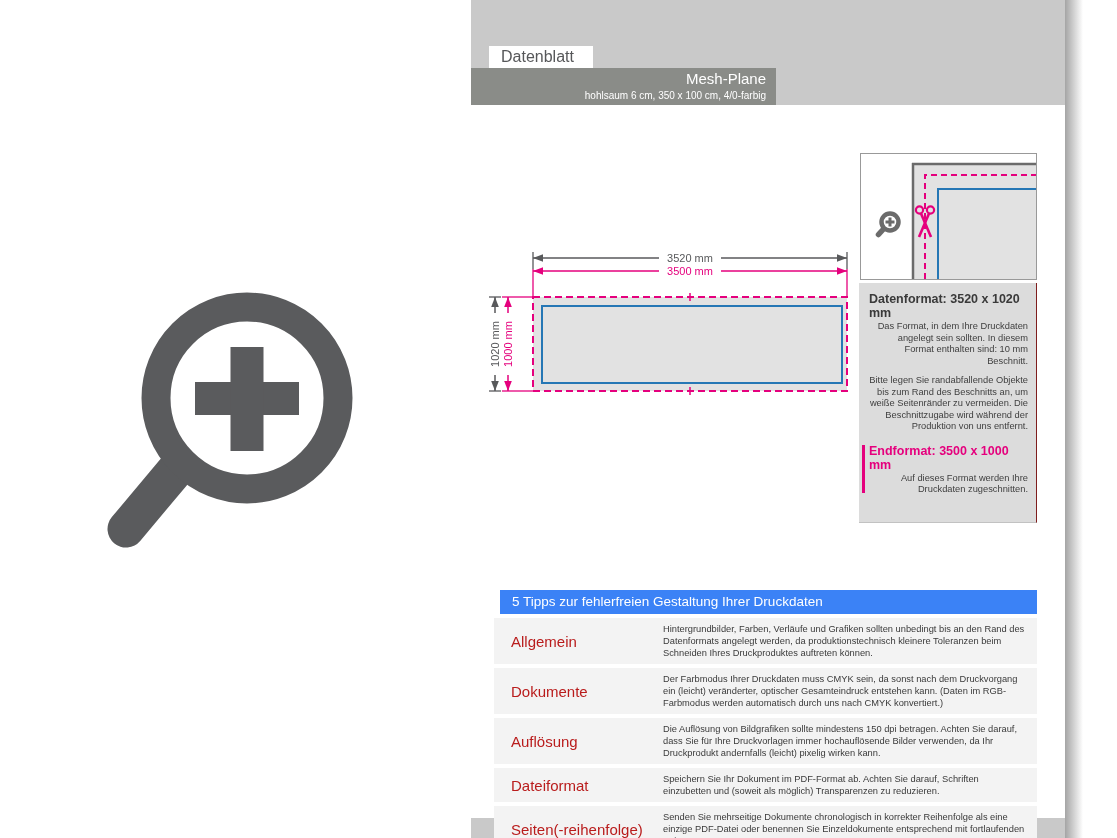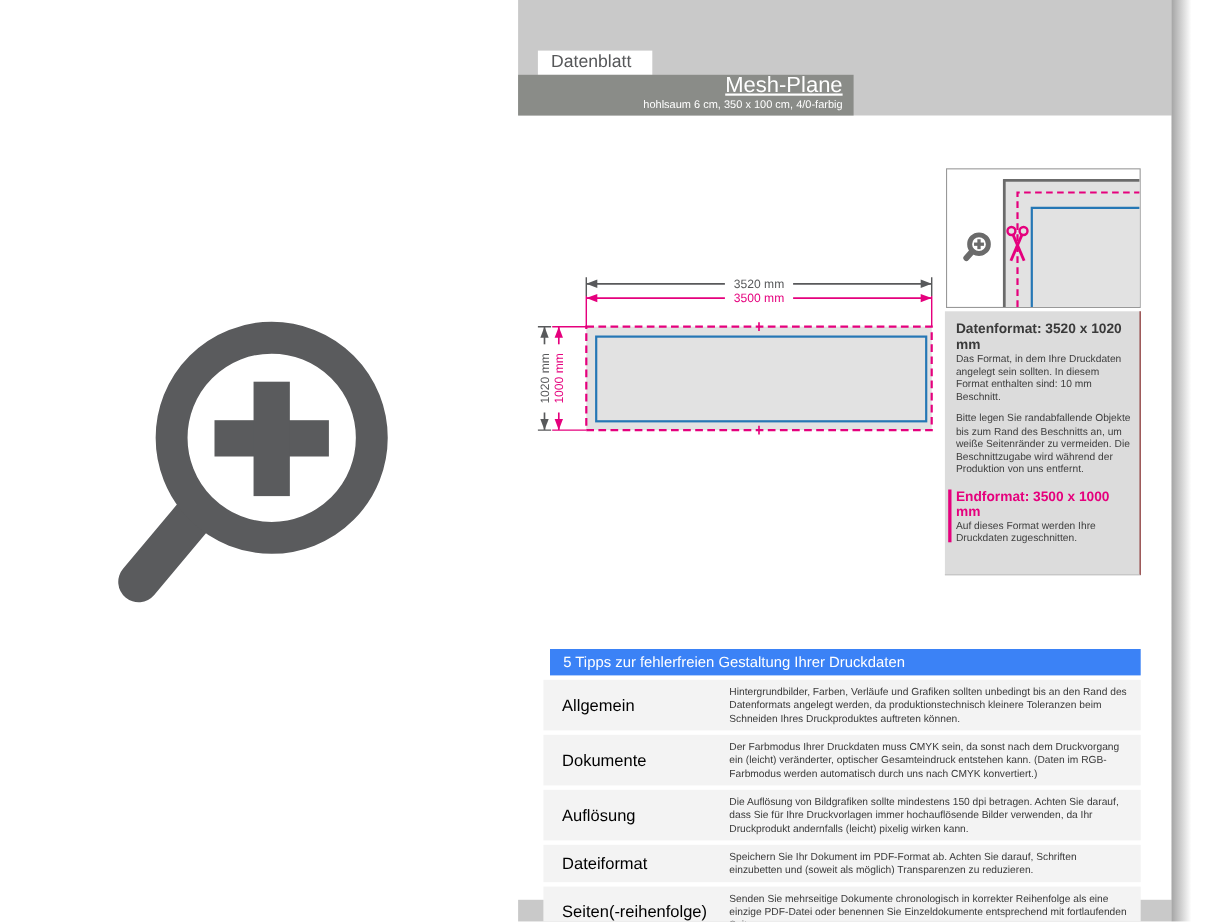--- a/index.html
+++ b/index.html
@@ -13,48 +13,48 @@
   
   .top-band{left:471px;top:0;width:594px;height:105px;background:#c9c9c9;}
   .bottom-band{left:471px;top:818px;width:594px;height:20px;background:#c9c9c9;}
   .sheet-shadow{left:1065px;top:0;width:18px;height:838px;
     background:linear-gradient(to right, rgba(90,90,90,0.55), rgba(255,255,255,0));}
 
   .tab{left:489px;top:46px;width:104px;height:22px;background:#ffffff;
     color:#565759;font-size:16px;line-height:22px;padding-left:12px;box-sizing:border-box;}
   .titlebar{left:471px;top:68px;width:305px;height:37px;background:#8a8c88;
     color:#ffffff;text-align:right;box-sizing:border-box;padding:1px 10px 0 0;}
-  .titlebar .product{font-size:20px;line-height:19px;text-decoration:underline;}
+  .titlebar .product{font-size:15px;line-height:19px;}
   .titlebar .subtitle{font-size:10px;line-height:15px;}
 
   
   .detail-box{left:860px;top:153px;width:177px;height:127px;background:#ffffff;
     border:1px solid #999999;box-sizing:border-box;}
 
   
   .info-panel{left:859px;top:283px;width:178px;height:240px;background:#dcdcdc;
     border-right:1px solid #7f1d1d;border-bottom:1px solid #c2c2c2;
     box-sizing:border-box;padding:9px 8px 0 10px;color:#404040;}
   .info-sec{position:relative;margin-bottom:11px;}
   .info-sec h3{margin:0 0 1px 0;font-size:12.5px;line-height:14px;font-weight:bold;}
-  .info-sec p{margin:0 0 8px 0;font-size:9.3px;line-height:11.5px;}
+  .info-sec p{margin:0 0 8px 0;font-size:9.3px;line-height:11.5px;text-align:right;}
   .info-sec.datenformat h3{color:#3a3a3a;}
   .info-sec.endformat h3{color:#e5007d;}
   .info-sec.sicherheit h3{color:#2577b5;}
   .bar{position:absolute;left:-7px;top:1px;bottom:3px;width:3px;}
   .bar.magenta{background:#e5007d;}
   .bar.blue{background:#2577b5;}
 
   
   .tips-header{left:500px;top:590px;width:537px;height:24px;background:#3b82f6;
     color:#ffffff;font-size:13.5px;line-height:24px;padding-left:12px;box-sizing:border-box;}
   .tips-rows{left:494px;top:618px;width:543px;}
   .tip-row{display:flex;background:#f3f3f3;margin-bottom:4px;align-items:center;box-sizing:border-box;}
   .tip-label{width:169px;box-sizing:border-box;padding-left:17px;
-    font-size:15px;color:#000000;flex-shrink:0;}
+    font-size:15px;color:#b91c1c;flex-shrink:0;}
   .tip-text{flex:1;font-size:9.3px;line-height:12px;color:#3a3a3a;
     padding:5px 8px 5px 0;}
   .tip-row.r1{min-height:44px;} .tip-row.r2{min-height:44px;}
   .tip-row.r3{min-height:40px;} .tip-row.r4{min-height:30px;} .tip-row.r5{min-height:30px;}
 
   svg text{font-family:"Liberation Sans", sans-serif;}
 </style>
 </head>
 <body>
 

